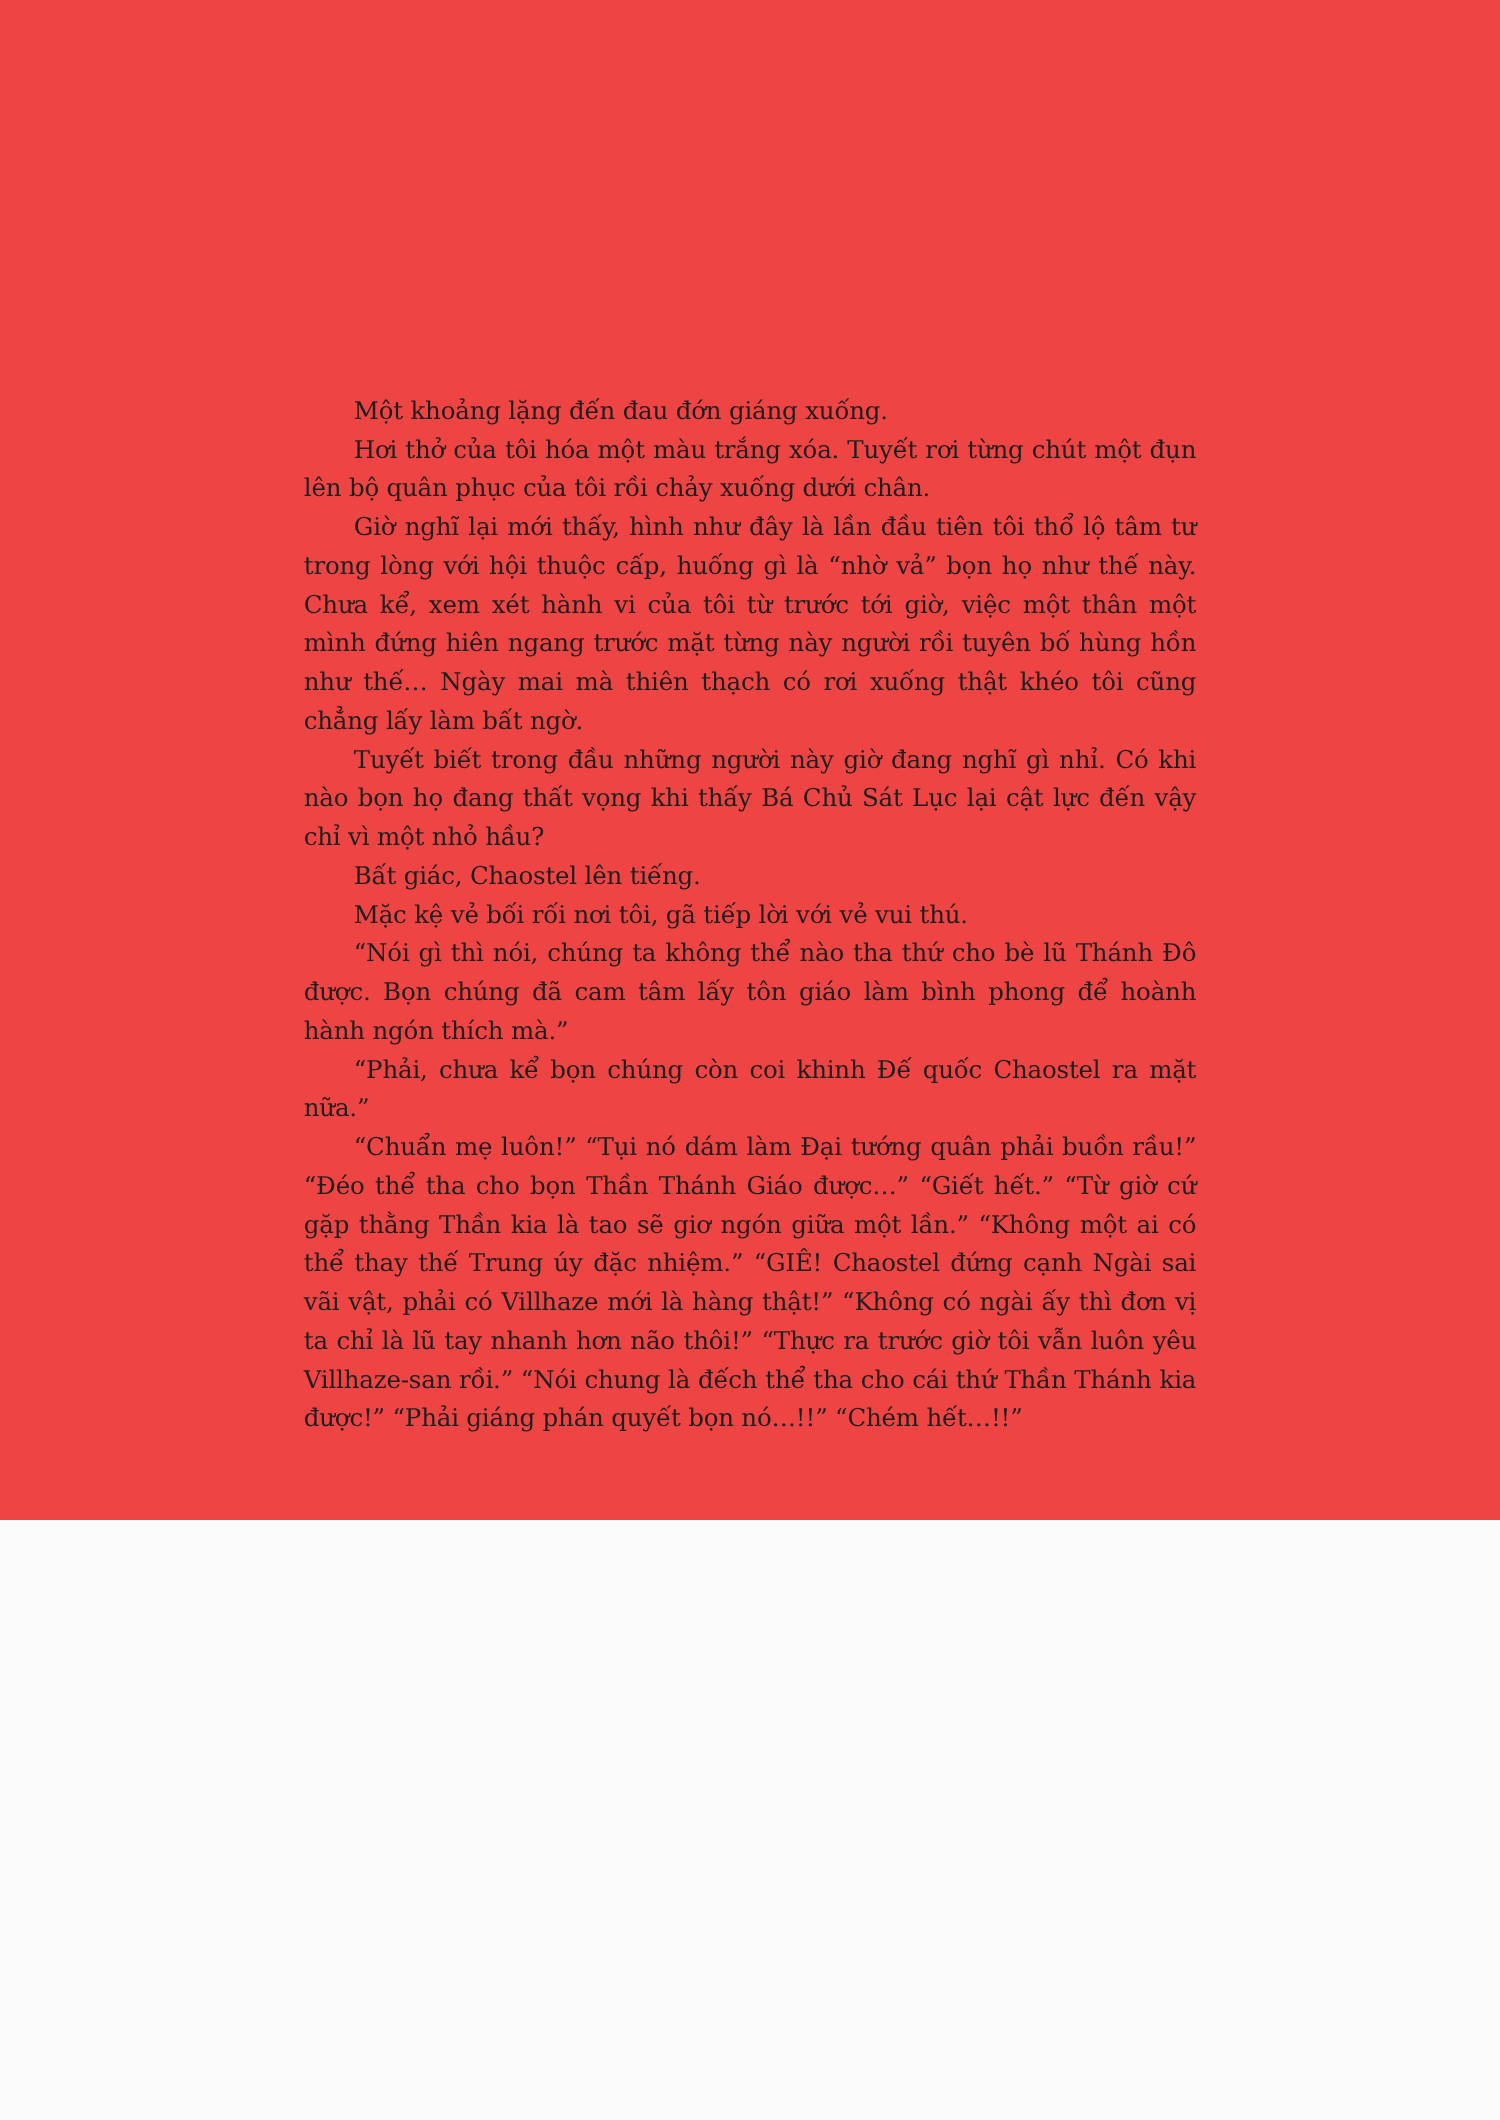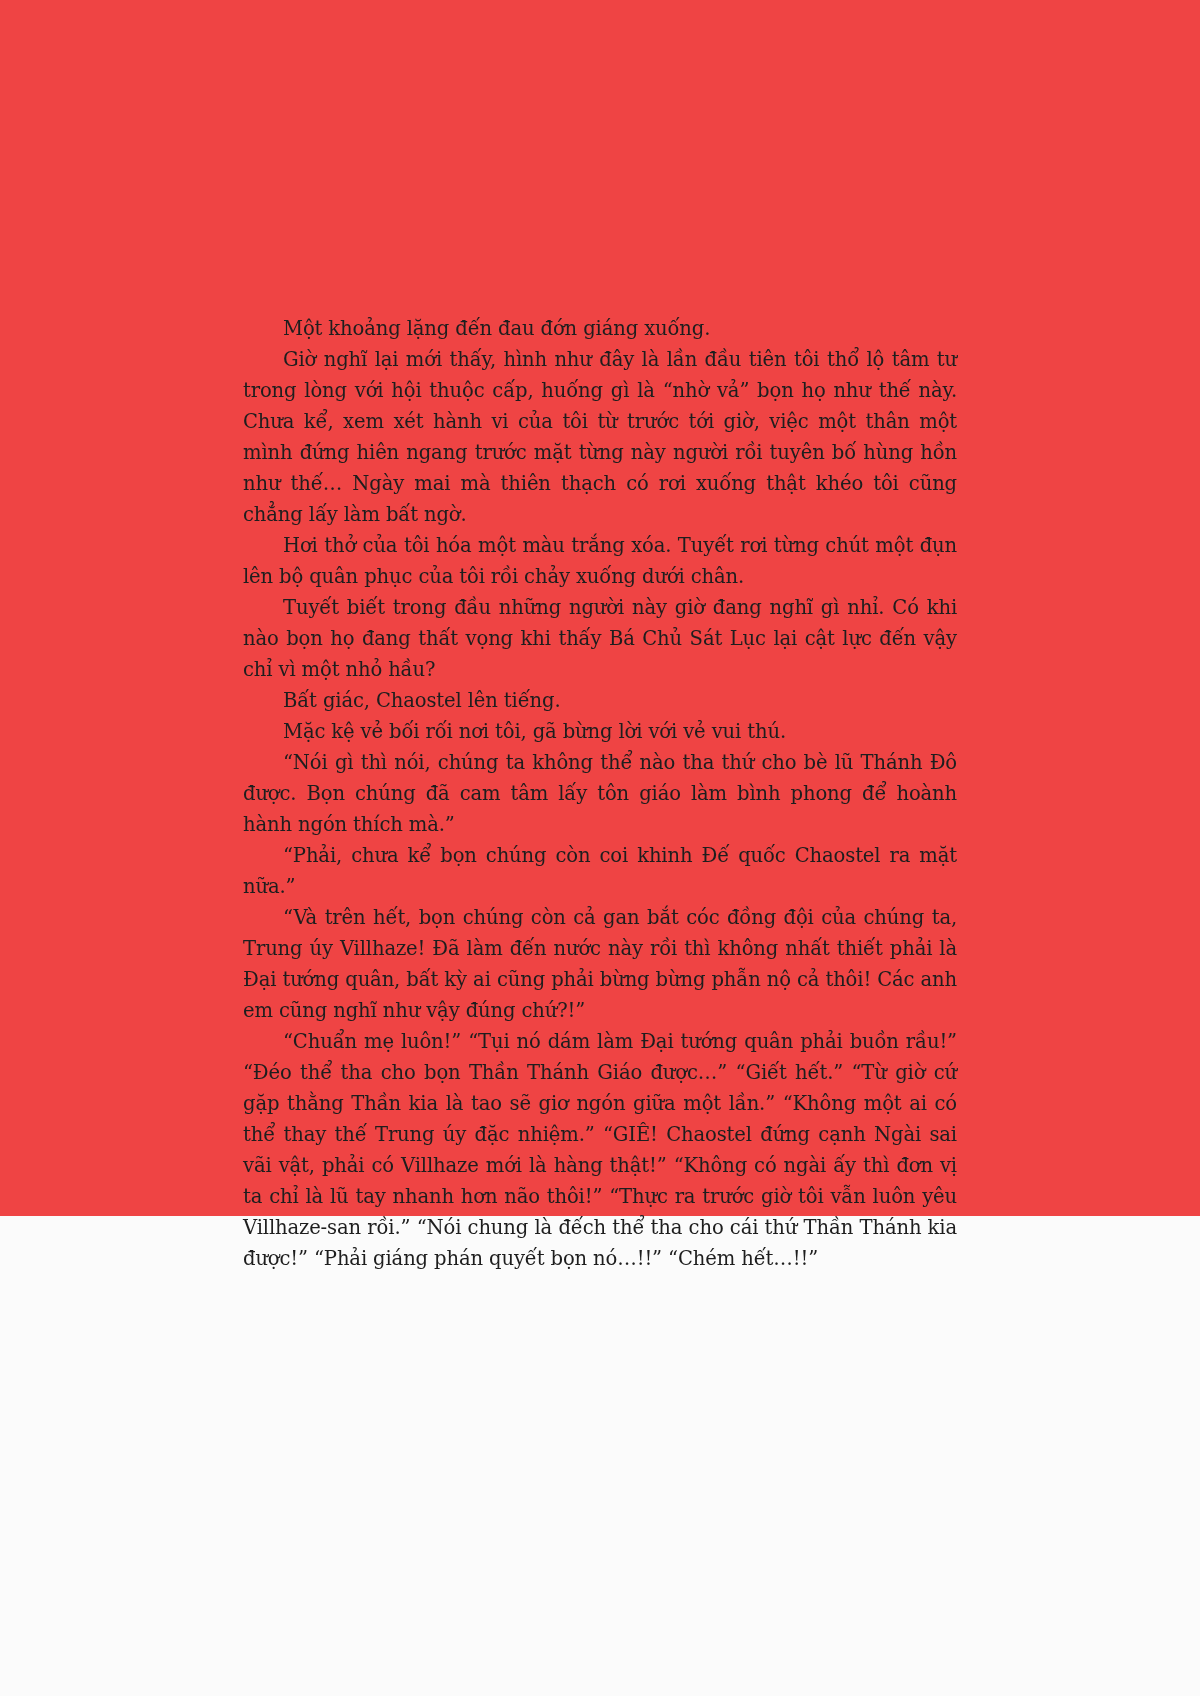--- a/index.html
+++ b/index.html
@@ -37,23 +37,22 @@
       margin: 0;
       text-indent: 40px;
     }
   </style>
 </head>
 <body>
 
 <div class="page">
   <div class="text-block">
     <p>Một khoảng lặng đến đau đớn giáng xuống.</p>
+    <p>Hơi thở của tôi hóa một màu trắng xóa. Tuyết rơi từng chút một đụn lên bộ quân phục của tôi rồi chảy xuống dưới chân.</p>
     <p>Giờ nghĩ lại mới thấy, hình như đây là lần đầu tiên tôi thổ lộ tâm tư trong lòng với hội thuộc cấp, huống gì là “nhờ vả” bọn họ như thế này. Chưa kể, xem xét hành vi của tôi từ trước tới giờ, việc một thân một mình đứng hiên ngang trước mặt từng này người rồi tuyên bố hùng hồn như thế… Ngày mai mà thiên thạch có rơi xuống thật khéo tôi cũng chẳng lấy làm bất ngờ.</p>
-    <p>Hơi thở của tôi hóa một màu trắng xóa. Tuyết rơi từng chút một đụn lên bộ quân phục của tôi rồi chảy xuống dưới chân.</p>
     <p>Tuyết biết trong đầu những người này giờ đang nghĩ gì nhỉ. Có khi nào bọn họ đang thất vọng khi thấy Bá Chủ Sát Lục lại cật lực đến vậy chỉ vì một nhỏ hầu?</p>
     <p>Bất giác, Chaostel lên tiếng.</p>
-    <p>Mặc kệ vẻ bối rối nơi tôi, gã bừng lời với vẻ vui thú.</p>
+    <p>Mặc kệ vẻ bối rối nơi tôi, gã tiếp lời với vẻ vui thú.</p>
     <p>“Nói gì thì nói, chúng ta không thể nào tha thứ cho bè lũ Thánh Đô được. Bọn chúng đã cam tâm lấy tôn giáo làm bình phong để hoành hành ngón thích mà.”</p>
     <p>“Phải, chưa kể bọn chúng còn coi khinh Đế quốc Chaostel ra mặt nữa.”</p>
-    <p>“Và trên hết, bọn chúng còn cả gan bắt cóc đồng đội của chúng ta, Trung úy Villhaze! Đã làm đến nước này rồi thì không nhất thiết phải là Đại tướng quân, bất kỳ ai cũng phải bừng bừng phẫn nộ cả thôi! Các anh em cũng nghĩ như vậy đúng chứ?!”</p>
     <p>“Chuẩn mẹ luôn!” “Tụi nó dám làm Đại tướng quân phải buồn rầu!” “Đéo thể tha cho bọn Thần Thánh Giáo được…” “Giết hết.” “Từ giờ cứ gặp thằng Thần kia là tao sẽ giơ ngón giữa một lần.” “Không một ai có thể thay thế Trung úy đặc nhiệm.” “GIÊ! Chaostel đứng cạnh Ngài sai vãi vật, phải có Villhaze mới là hàng thật!” “Không có ngài ấy thì đơn vị ta chỉ là lũ tay nhanh hơn não thôi!” “Thực ra trước giờ tôi vẫn luôn yêu Villhaze-san rồi.” “Nói chung là đếch thể tha cho cái thứ Thần Thánh kia được!” “Phải giáng phán quyết bọn nó…!!” “Chém hết…!!”</p>
   </div>
 </div>
 
 </body></html>

